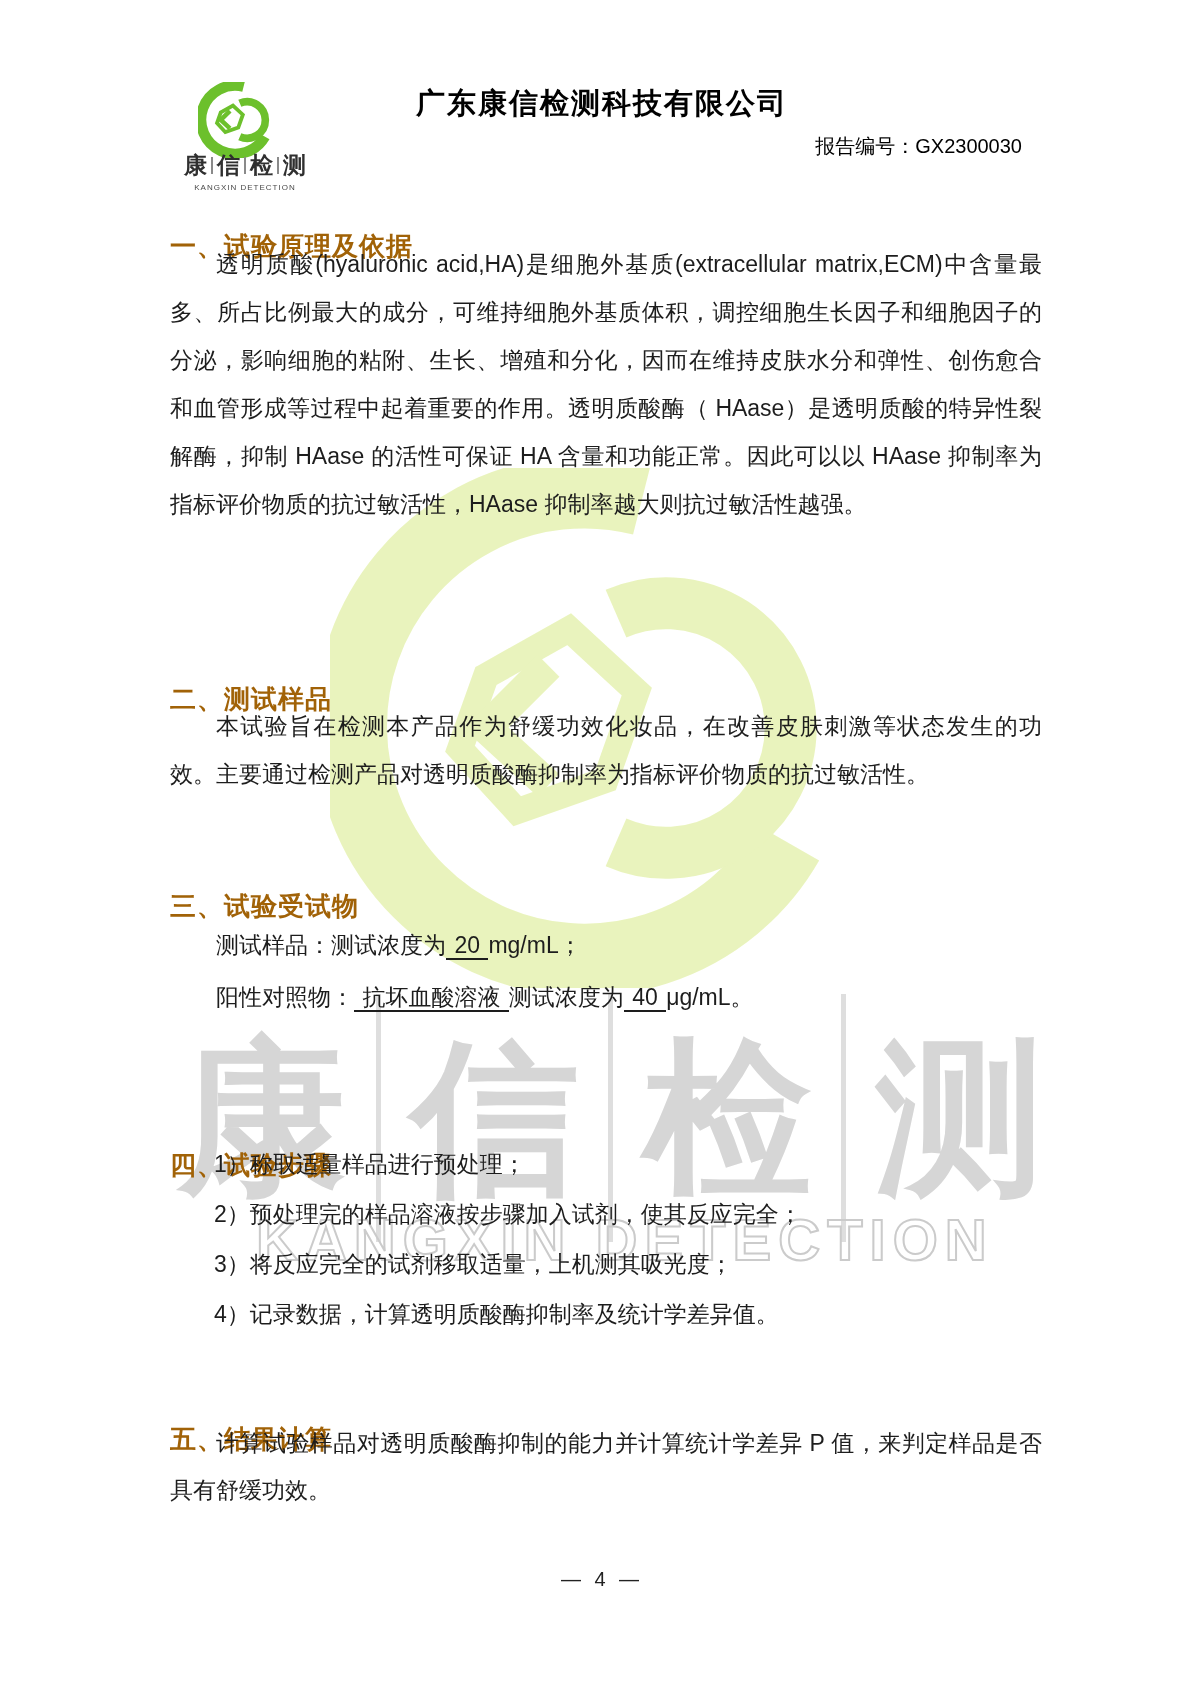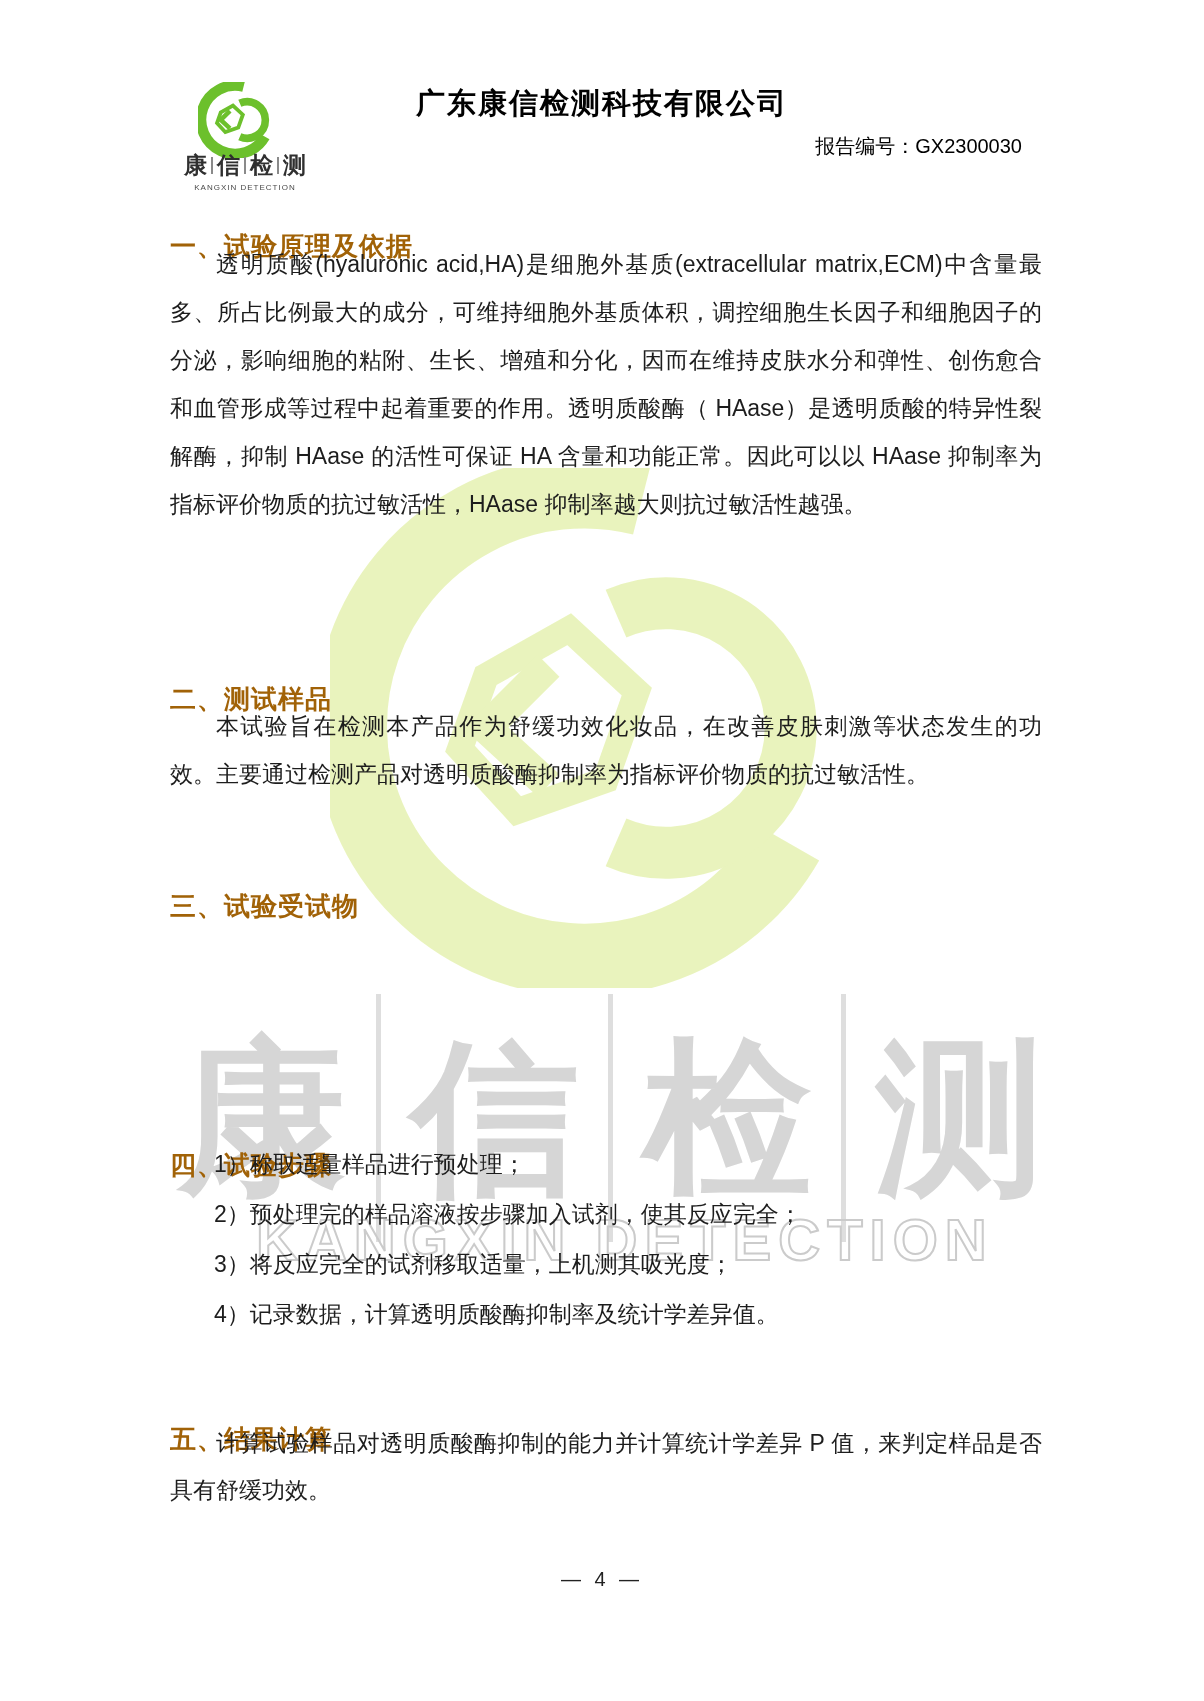--- a/index.html
+++ b/index.html
@@ -82,20 +82,26 @@
     <span>报告编号：</span><span>GX2300030</span>
   </div>
 
   <div class="sec-h" style="top:197px">一、试验原理及依据</div>
   <div class="para" style="top:240px">透明质酸(hyaluronic acid,HA)是细胞外基质(extracellular matrix,ECM)中含量最多、所占比例最大的成分，可维持细胞外基质体积，调控细胞生长因子和细胞因子的分泌，影响细胞的粘附、生长、增殖和分化，因而在维持皮肤水分和弹性、创伤愈合和血管形成等过程中起着重要的作用。透明质酸酶（ HAase）是透明质酸的特异性裂解酶，抑制 HAase 的活性可保证 HA 含量和功能正常。因此可以以 HAase 抑制率为指标评价物质的抗过敏活性，HAase 抑制率越大则抗过敏活性越强。</div>
 
   <div class="sec-h" style="top:650px">二、测试样品</div>
   <div class="para" style="top:702px">本试验旨在检测本产品作为舒缓功效化妆品，在改善皮肤刺激等状态发生的功效。主要通过检测产品对透明质酸酶抑制率为指标评价物质的抗过敏活性。</div>
 
   <div class="sec-h" style="top:857px">三、试验受试物</div>
+  <div class="subject-line" style="top:930px">
+    <span>测试样品：测试浓度为</span><span class="u"> 20 </span><span>mg/mL；</span>
+  </div>
+  <div class="subject-line" style="top:982px">
+    <span>阳性对照物：</span><span class="u"> 抗坏血酸溶液 </span><span>测试浓度为</span><span class="u"> 40 </span><span>μg/mL。</span>
+  </div>
 
   <div class="sec-h" style="top:1116px">四、试验步骤</div>
   <div class="step" style="top:1148px">1）称取适量样品进行预处理；</div>
   <div class="step" style="top:1198px">2）预处理完的样品溶液按步骤加入试剂，使其反应完全；</div>
   <div class="step" style="top:1248px">3）将反应完全的试剂移取适量，上机测其吸光度；</div>
   <div class="step" style="top:1298px">4）记录数据，计算透明质酸酶抑制率及统计学差异值。</div>
 
   <div class="sec-h" style="top:1390px">五、结果计算</div>
   <div class="para p5" style="top:1420px">计算试验样品对透明质酸酶抑制的能力并计算统计学差异 P 值，来判定样品是否具有舒缓功效。</div>
 

